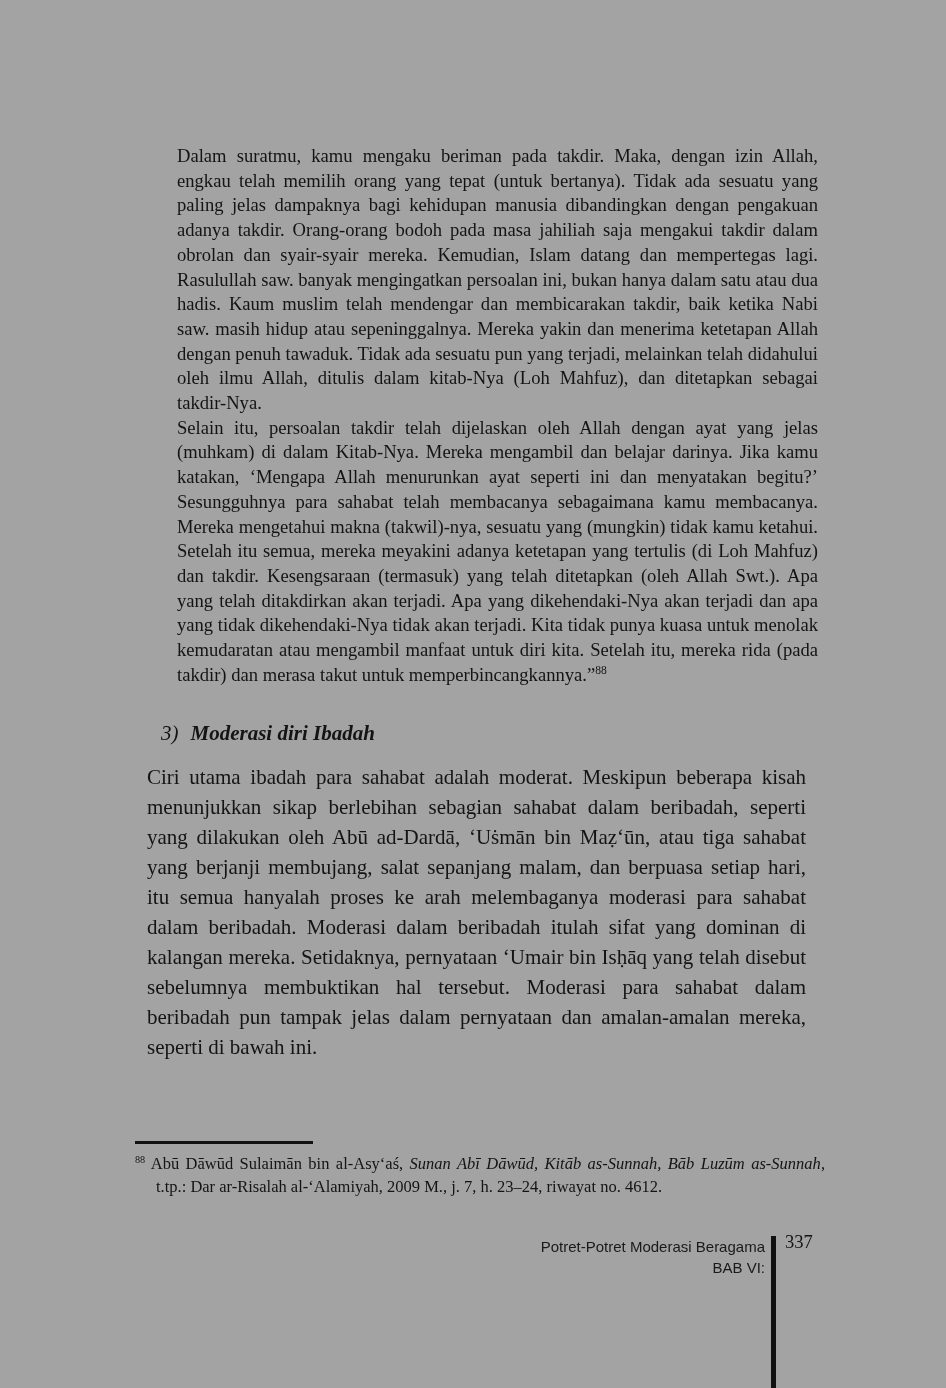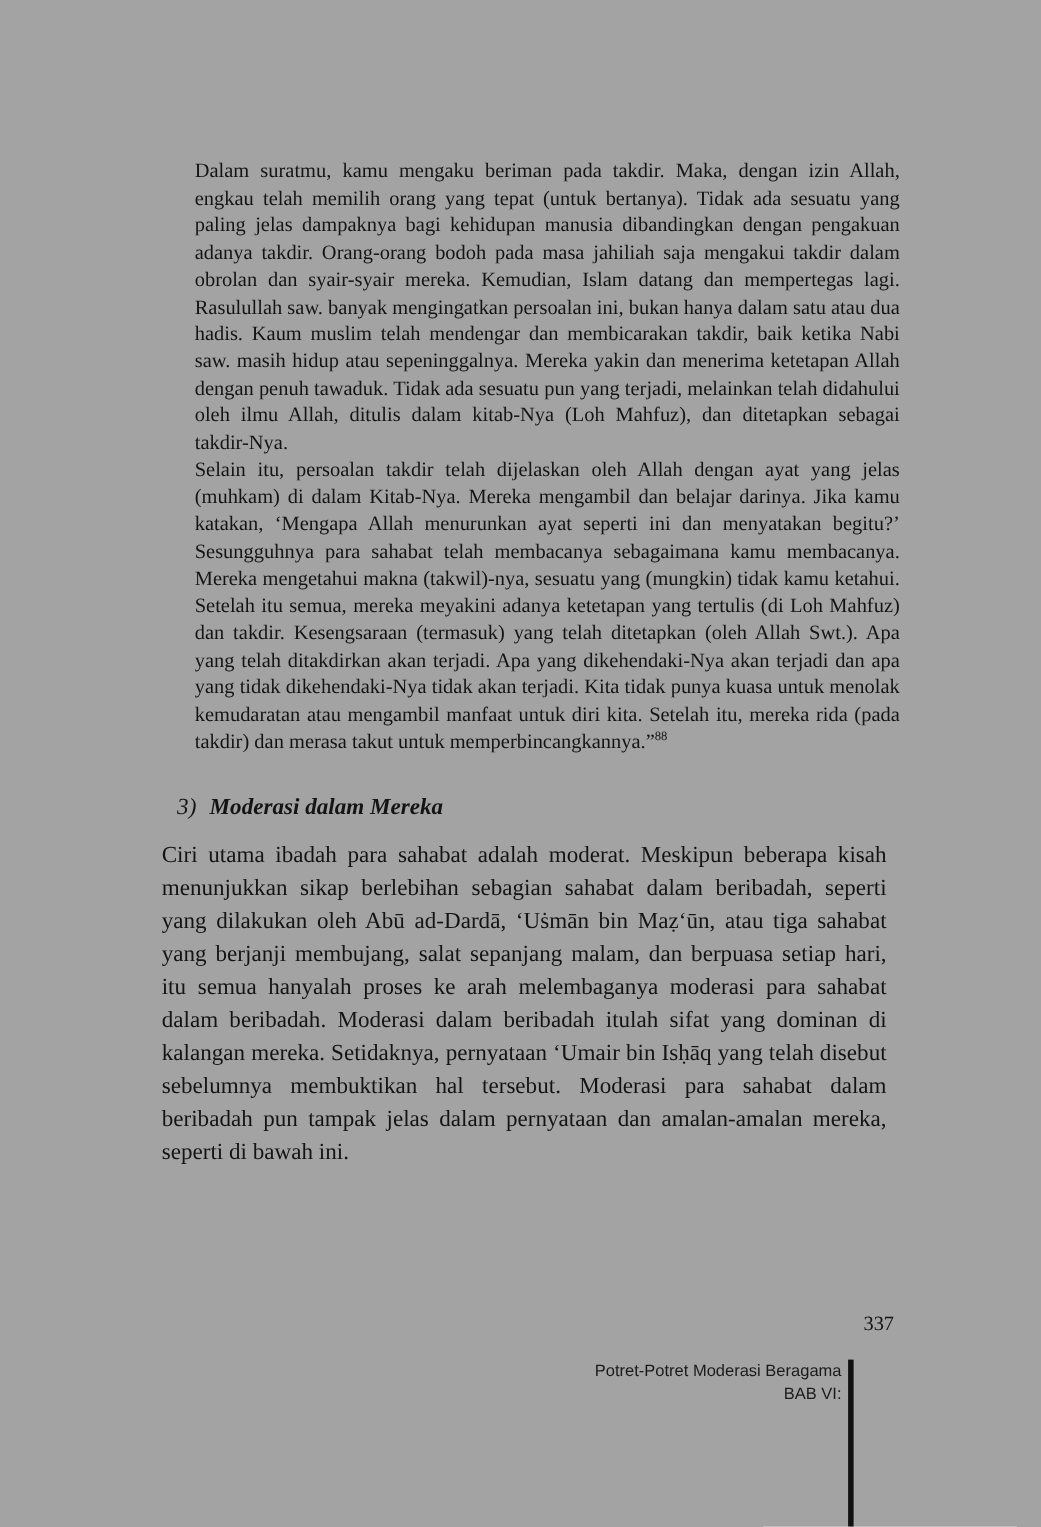--- a/index.html
+++ b/index.html
@@ -86,21 +86,21 @@
     position: absolute;
     left: 771px;
     top: 1236px;
     width: 5px;
     height: 152px;
     background: #111111;
   }
   .page-number {
     position: absolute;
     left: 785px;
-    top: 1194px;
+    top: 1232px;
     font-family: "Liberation Serif", serif;
     font-size: 18.5px;
     color: #141414;
   }
 </style>
 </head>
 <body>
 
 <div class="page">
 
@@ -108,27 +108,33 @@
 
     <p class="quote">
       <span>Dalam suratmu, kamu mengaku beriman pada takdir. Maka, dengan izin Allah, engkau telah memilih orang yang tepat (untuk bertanya). Tidak ada sesuatu yang paling jelas dampaknya bagi kehidupan manusia dibandingkan dengan pengakuan adanya takdir. Orang-orang bodoh pada masa jahiliah saja mengakui takdir dalam obrolan dan syair-syair mereka. Kemudian, Islam datang dan mempertegas lagi. Rasulullah saw. banyak mengingatkan persoalan ini, bukan hanya dalam satu atau dua hadis. Kaum muslim telah mendengar dan membicarakan takdir, baik ketika Nabi saw. masih hidup atau sepeninggalnya. Mereka yakin dan menerima ketetapan Allah dengan penuh tawaduk. Tidak ada sesuatu pun yang terjadi, melainkan telah didahului oleh ilmu Allah, ditulis dalam kitab-Nya (Loh Mahfuz), dan ditetapkan sebagai takdir-Nya.</span>
     </p>
 
     <p class="quote second">
       <span>Selain itu, persoalan takdir telah dijelaskan oleh Allah dengan ayat yang jelas (muhkam) di dalam Kitab-Nya. Mereka mengambil dan belajar darinya. Jika kamu katakan, ‘Mengapa Allah menurunkan ayat seperti ini dan menyatakan begitu?’ Sesungguhnya para sahabat telah membacanya sebagaimana kamu membacanya. Mereka mengetahui makna (takwil)-nya, sesuatu yang (mungkin) tidak kamu ketahui. Setelah itu semua, mereka meyakini adanya ketetapan yang tertulis (di Loh Mahfuz) dan takdir. Kesengsaraan (termasuk) yang telah ditetapkan (oleh Allah Swt.). Apa yang telah ditakdirkan akan terjadi. Apa yang dikehendaki-Nya akan terjadi dan apa yang tidak dikehendaki-Nya tidak akan terjadi. Kita tidak punya kuasa untuk menolak kemudaratan atau mengambil manfaat untuk diri kita. Setelah itu, mereka rida (pada takdir) dan merasa takut untuk memperbincangkannya.”</span><sup class="fn-ref">88</sup>
     </p>
 
     <h3 class="heading">
-      <span class="num">3)</span><span class="title">Moderasi dalam Mereka</span>
+      <span class="num">3)</span><span class="title">Moderasi diri Ibadah</span>
     </h3>
 
     <p class="body-par">Ciri utama ibadah para sahabat adalah moderat. Meskipun beberapa kisah menunjukkan sikap berlebihan sebagian sahabat dalam beribadah, seperti yang dilakukan oleh Abū ad-Dardā, ʻUṡmān bin Maẓʻūn, atau tiga sahabat yang berjanji membujang, salat sepanjang malam, dan berpuasa setiap hari, itu semua hanyalah proses ke arah melembaganya moderasi para sahabat dalam beribadah. Moderasi dalam beribadah itulah sifat yang dominan di kalangan mereka. Setidaknya, pernyataan ʻUmair bin Isḥāq yang telah disebut sebelumnya membuktikan hal tersebut. Moderasi para sahabat dalam beribadah pun tampak jelas dalam pernyataan dan amalan-amalan mereka, seperti di bawah ini.</p>
 
   </div>
 
+  <div class="footnote-area">
+    <div class="footnote-rule"></div>
+    <p class="footnote">
+      <sup class="fn-ref">88</sup><span> Abū Dāwūd Sulaimān bin al-Asyʻaś, </span><i>Sunan Abī Dāwūd, Kitāb as-Sunnah, Bāb Luzūm as-Sunnah</i><span>, t.tp.: Dar ar-Risalah al-ʻAlamiyah, 2009 M., j. 7, h. 23–24, riwayat no. 4612.</span>
+    </p>
+  </div>
 
   <div class="footer-text">
     <div>Potret-Potret Moderasi Beragama</div>
     <div>BAB VI:</div>
   </div>
 
   <div class="footer-bar"></div>
 
   <div class="page-number">337</div>
 

